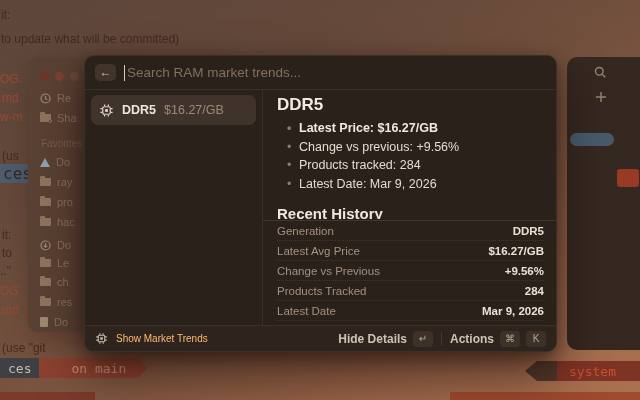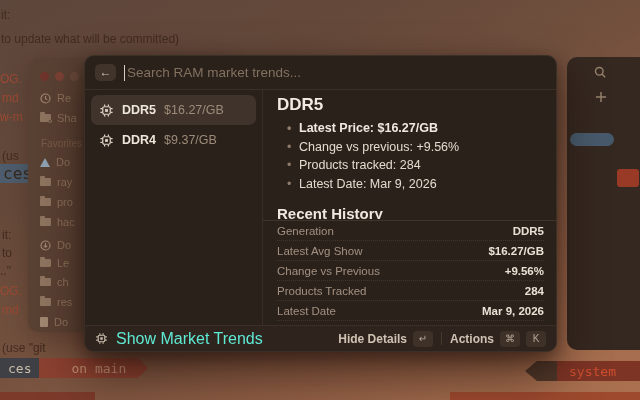--- a/index.html
+++ b/index.html
@@ -65,21 +65,21 @@
   .bullets li::before{content:"•";position:absolute;left:-12px;color:#8d7c6c;}
   .bullets li.bold{font-weight:bold;color:#f0e9df;}
   .histwrap{position:absolute;left:14px;right:14px;top:114px;height:15px;overflow:hidden;}
   .histtitle{font-size:15px;font-weight:bold;line-height:19px;color:#f0e8de;}
   .hdiv{position:absolute;left:0;right:0;top:130px;height:1px;background:#413429;}
   .meta{position:absolute;left:14px;right:12px;top:131px;height:110px;overflow:hidden;}
   .mrow{height:19px;display:flex;align-items:center;justify-content:space-between;border-bottom:1px dotted rgba(200,170,140,.14);gap:48px;}
   .mrow .ml{font-size:11.5px;color:#a39181;}
   .mrow .mv{font-size:11.5px;font-weight:bold;color:#eae1d5;}
   .pfooter{flex:none;height:25px;background:#2f241d;border-top:1px solid #3b2f27;border-radius:0 0 9px 9px;display:flex;align-items:center;padding:0 10px;gap:8px;}
-  .flabel{font-size:16px;color:#5eead4;}
+  .flabel{font-size:10px;color:#fdba74;}
   .fspacer{flex:1;}
   .fbtn{display:flex;align-items:center;gap:6px;background:none;border:none;padding:0;cursor:pointer;font-family:"Liberation Sans",sans-serif;}
   .fbtn .fl{font-size:12px;font-weight:bold;color:#cfc2b4;}
   .kbd{min-width:14px;height:16px;padding:0 3px;border-radius:4px;background:#3e3128;color:#b5a696;font-size:10px;line-height:16px;text-align:center;}
   .fdiv{width:1px;height:13px;background:#463a2f;}
   svg{display:block;}
 </style>
 </head>
 <body>
 
@@ -204,52 +204,41 @@
           <svg class="chip" width="15" height="15" viewBox="0 0 16 16">
             <g stroke="#ded3c4" stroke-width="1.3" fill="none">
               <rect x="4" y="4" width="8" height="8" rx="1.5"></rect>
               <path d="M6 1.5v2M10 1.5v2M6 12.5v2M10 12.5v2M1.5 6h2M1.5 10h2M12.5 6h2M12.5 10h2"></path>
             </g>
             <rect x="6.5" y="6.5" width="3" height="3" fill="#ded3c4"></rect>
           </svg>
           <span class="ttl">DDR5</span>
           <span class="sub">$16.27/GB</span>
         </div>
-        <div class="litem">
-          <svg class="chip" width="15" height="15" viewBox="0 0 16 16">
-            <g stroke="#ded3c4" stroke-width="1.3" fill="none">
-              <rect x="4" y="4" width="8" height="8" rx="1.5"></rect>
-              <path d="M6 1.5v2M10 1.5v2M6 12.5v2M10 12.5v2M1.5 6h2M1.5 10h2M12.5 6h2M12.5 10h2"></path>
-            </g>
-            <rect x="6.5" y="6.5" width="3" height="3" fill="#ded3c4"></rect>
-          </svg>
-          <span class="ttl">DDR4</span>
-          <span class="sub">$9.37/GB</span>
-        </div>
       </div>
 
       <div class="detailpane">
         <div class="dtitle">DDR5</div>
         <ul class="bullets">
           <li class="bold">Latest Price: $16.27/GB</li>
           <li>Change vs previous: +9.56%</li>
           <li>Products tracked: 284</li>
           <li>Latest Date: Mar 9, 2026</li>
         </ul>
         <div class="histwrap">
           <div class="histtitle">Recent History</div>
         </div>
         <div class="hdiv"></div>
         <div class="meta">
           <div class="mrow">
             <span class="ml">Generation</span>
             <span class="mv">DDR5</span>
           </div>
           <div class="mrow">
-            <span class="ml">Latest Avg Show</span>
+            <span class="ml">Latest Avg Price</span>
             <span class="mv">$16.27/GB</span>
           </div>
           <div class="mrow">
             <span class="ml">Change vs Previous</span>
             <span class="mv">+9.56%</span>
           </div>
           <div class="mrow">
             <span class="ml">Products Tracked</span>
             <span class="mv">284</span>
           </div>

